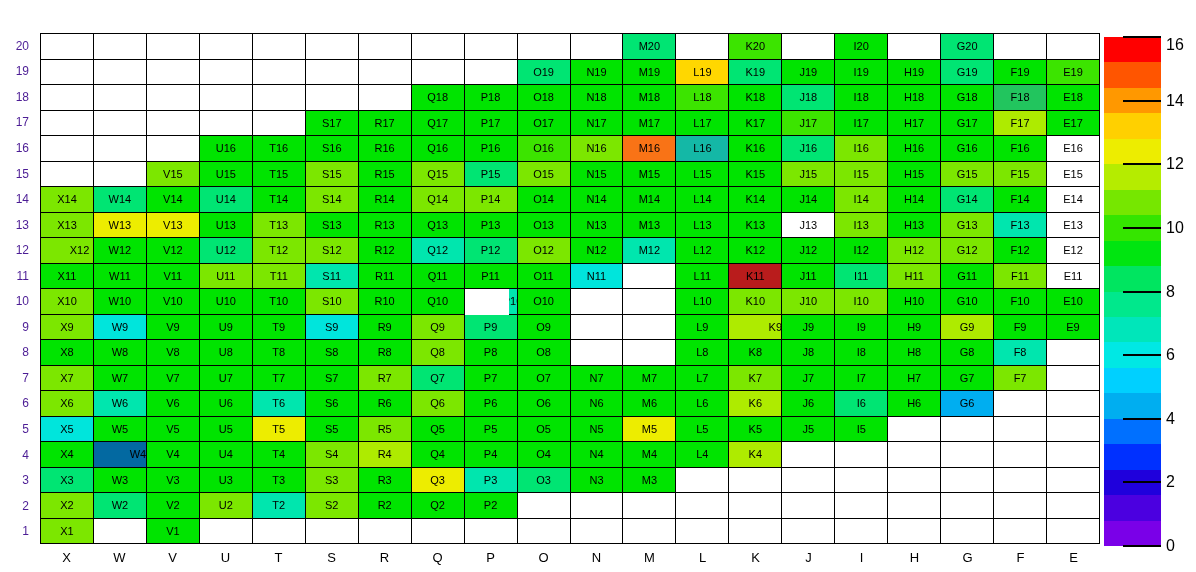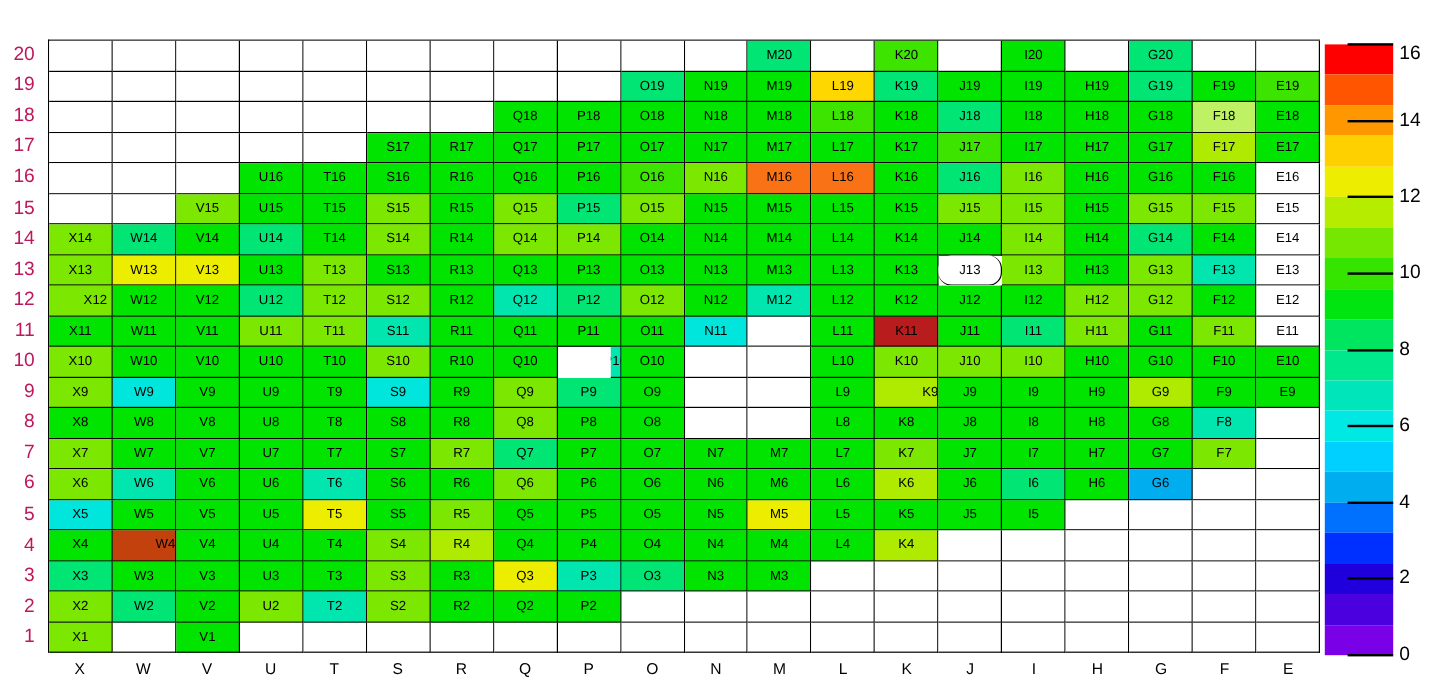--- a/index.html
+++ b/index.html
@@ -10,21 +10,21 @@
   #grid{position:absolute;left:40px;top:33px;width:1060px;height:511px;
         display:grid;grid-template-columns:repeat(20,1fr);
         grid-template-rows:repeat(20,1fr);
         border-top:1px solid #000;border-left:1px solid #000;box-sizing:border-box;}
   .cell{border-right:1px solid #000;border-bottom:1px solid #000;
         display:flex;align-items:center;justify-content:center;
         font-size:11px;color:#000;background:#fff;overflow:hidden;box-sizing:border-box;}
   #rowlabels{position:absolute;left:0;top:33px;width:34px;height:511px;
              display:grid;grid-template-rows:repeat(20,1fr);}
   .rowlab{display:flex;align-items:center;justify-content:flex-end;
-          padding-right:5px;font-size:16px;color:#be185d;}
+          padding-right:5px;font-size:12px;color:#4c1d95;}
   #collabels{position:absolute;left:40px;top:547px;width:1060px;height:20px;
              display:grid;grid-template-columns:repeat(20,1fr);}
   .collab{display:flex;align-items:center;justify-content:center;
           font-size:13px;color:#000;}
   #colorbar{position:absolute;left:1104px;top:37px;width:57px;height:509px;
             display:flex;flex-direction:column;}
   .band{flex:1;}
   .cbtick{position:absolute;height:2px;background:#000;left:1123px;width:38px;}
   .cbticklab{position:absolute;left:1166px;font-size:16px;color:#000;
              transform:translateY(-50%);}
@@ -107,21 +107,21 @@
       <div class="cell" style="background: rgb(0, 228, 0);">P18</div>
       <div class="cell" style="background: rgb(0, 228, 0);">O18</div>
       <div class="cell" style="background: rgb(0, 228, 0);">N18</div>
       <div class="cell" style="background: rgb(0, 228, 0);">M18</div>
       <div class="cell" style="background: rgb(60, 228, 0);">L18</div>
       <div class="cell" style="background: rgb(0, 228, 0);">K18</div>
       <div class="cell" style="background: rgb(0, 229, 115);">J18</div>
       <div class="cell" style="background: rgb(0, 228, 0);">I18</div>
       <div class="cell" style="background: rgb(0, 228, 0);">H18</div>
       <div class="cell" style="background: rgb(0, 228, 0);">G18</div>
-      <div class="cell" style="background: #bef264;">F18</div>
+      <div class="cell" style="background: #22c55e;">F18</div>
       <div class="cell" style="background: rgb(0, 228, 0);">E18</div>
       <div class="cell"></div>
       <div class="cell"></div>
       <div class="cell"></div>
       <div class="cell"></div>
       <div class="cell"></div>
       <div class="cell" style="background: rgb(0, 228, 0);">S17</div>
       <div class="cell" style="background: rgb(0, 228, 0);">R17</div>
       <div class="cell" style="background: rgb(0, 228, 0);">Q17</div>
       <div class="cell" style="background: rgb(0, 228, 0);">P17</div>
@@ -141,21 +141,21 @@
       <div class="cell"></div>
       <div class="cell" style="background: rgb(0, 228, 0);">U16</div>
       <div class="cell" style="background: rgb(0, 228, 0);">T16</div>
       <div class="cell" style="background: rgb(0, 228, 0);">S16</div>
       <div class="cell" style="background: rgb(0, 228, 0);">R16</div>
       <div class="cell" style="background: rgb(0, 228, 0);">Q16</div>
       <div class="cell" style="background: rgb(0, 228, 0);">P16</div>
       <div class="cell" style="background: rgb(60, 228, 0);">O16</div>
       <div class="cell" style="background: rgb(124, 231, 0);">N16</div>
       <div class="cell" style="background: #f97316;">M16</div>
-      <div class="cell" style="background: #f97316;">L16</div>
+      <div class="cell" style="background: #14b8a6;">L16</div>
       <div class="cell" style="background: rgb(0, 228, 0);">K16</div>
       <div class="cell" style="background: rgb(0, 229, 115);">J16</div>
       <div class="cell" style="background: rgb(124, 231, 0);">I16</div>
       <div class="cell" style="background: rgb(0, 228, 0);">H16</div>
       <div class="cell" style="background: rgb(0, 228, 0);">G16</div>
       <div class="cell" style="background: rgb(0, 228, 0);">F16</div>
       <div class="cell" style="background: rgb(255, 255, 255);">E16</div>
       <div class="cell"></div>
       <div class="cell"></div>
       <div class="cell" style="background: rgb(124, 231, 0);">V15</div>
@@ -203,21 +203,21 @@
       <div class="cell" style="background: rgb(124, 231, 0);">T13</div>
       <div class="cell" style="background: rgb(0, 228, 0);">S13</div>
       <div class="cell" style="background: rgb(0, 228, 0);">R13</div>
       <div class="cell" style="background: rgb(0, 228, 0);">Q13</div>
       <div class="cell" style="background: rgb(0, 228, 0);">P13</div>
       <div class="cell" style="background: rgb(0, 228, 0);">O13</div>
       <div class="cell" style="background: rgb(0, 228, 0);">N13</div>
       <div class="cell" style="background: rgb(0, 228, 0);">M13</div>
       <div class="cell" style="background: rgb(0, 228, 0);">L13</div>
       <div class="cell" style="background: rgb(0, 228, 0);">K13</div>
-      <div class="cell" style="background: rgb(255, 255, 255); border-radius: 11px;">J13</div>
+      <div class="cell" style="background: rgb(255, 255, 255);">J13</div>
       <div class="cell" style="background: rgb(124, 231, 0);">I13</div>
       <div class="cell" style="background: rgb(0, 228, 0);">H13</div>
       <div class="cell" style="background: rgb(124, 231, 0);">G13</div>
       <div class="cell" style="background: rgb(0, 230, 174); text-align: right;">F13</div>
       <div class="cell" style="background: rgb(255, 255, 255);">E13</div>
       <div class="cell" style="background: rgb(124, 231, 0); padding-left: 25px;">X12</div>
       <div class="cell" style="background: rgb(0, 228, 0);">W12</div>
       <div class="cell" style="background: rgb(0, 228, 0);">V12</div>
       <div class="cell" style="background: rgb(0, 229, 115);">U12</div>
       <div class="cell" style="background: rgb(124, 231, 0);">T12</div>
@@ -370,21 +370,21 @@
       <div class="cell" style="background: rgb(237, 237, 0);">M5</div>
       <div class="cell" style="background: rgb(0, 228, 0);">L5</div>
       <div class="cell" style="background: rgb(0, 228, 0);">K5</div>
       <div class="cell" style="background: rgb(0, 228, 0);">J5</div>
       <div class="cell" style="background: rgb(0, 228, 0);">I5</div>
       <div class="cell"></div>
       <div class="cell"></div>
       <div class="cell"></div>
       <div class="cell"></div>
       <div class="cell" style="background: rgb(0, 228, 0);">X4</div>
-      <div class="cell" style="background: #c2410c; padding-left: 36px;">W4</div>
+      <div class="cell" style="background: #0369a1; padding-left: 36px;">W4</div>
       <div class="cell" style="background: rgb(0, 228, 0);">V4</div>
       <div class="cell" style="background: rgb(0, 228, 0);">U4</div>
       <div class="cell" style="background: rgb(0, 228, 0);">T4</div>
       <div class="cell" style="background: rgb(124, 231, 0);">S4</div>
       <div class="cell" style="background: rgb(174, 235, 0);">R4</div>
       <div class="cell" style="background: rgb(0, 228, 0);">Q4</div>
       <div class="cell" style="background: rgb(0, 228, 0);">P4</div>
       <div class="cell" style="background: rgb(0, 228, 0);">O4</div>
       <div class="cell" style="background: rgb(0, 228, 0);">N4</div>
       <div class="cell" style="background: rgb(0, 228, 0);">M4</div>

